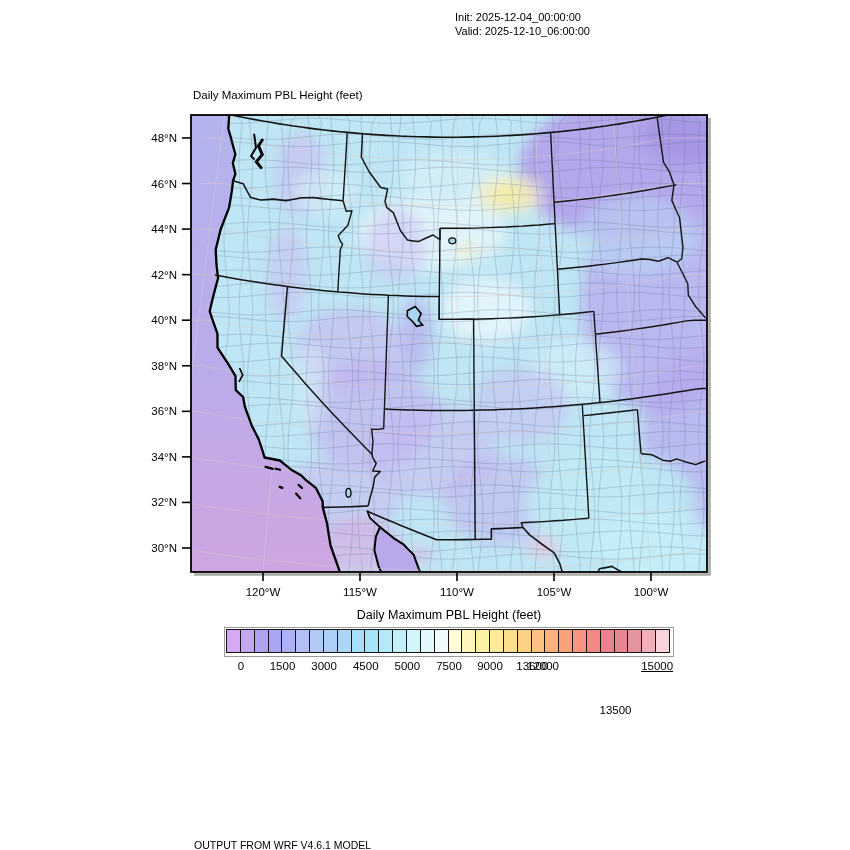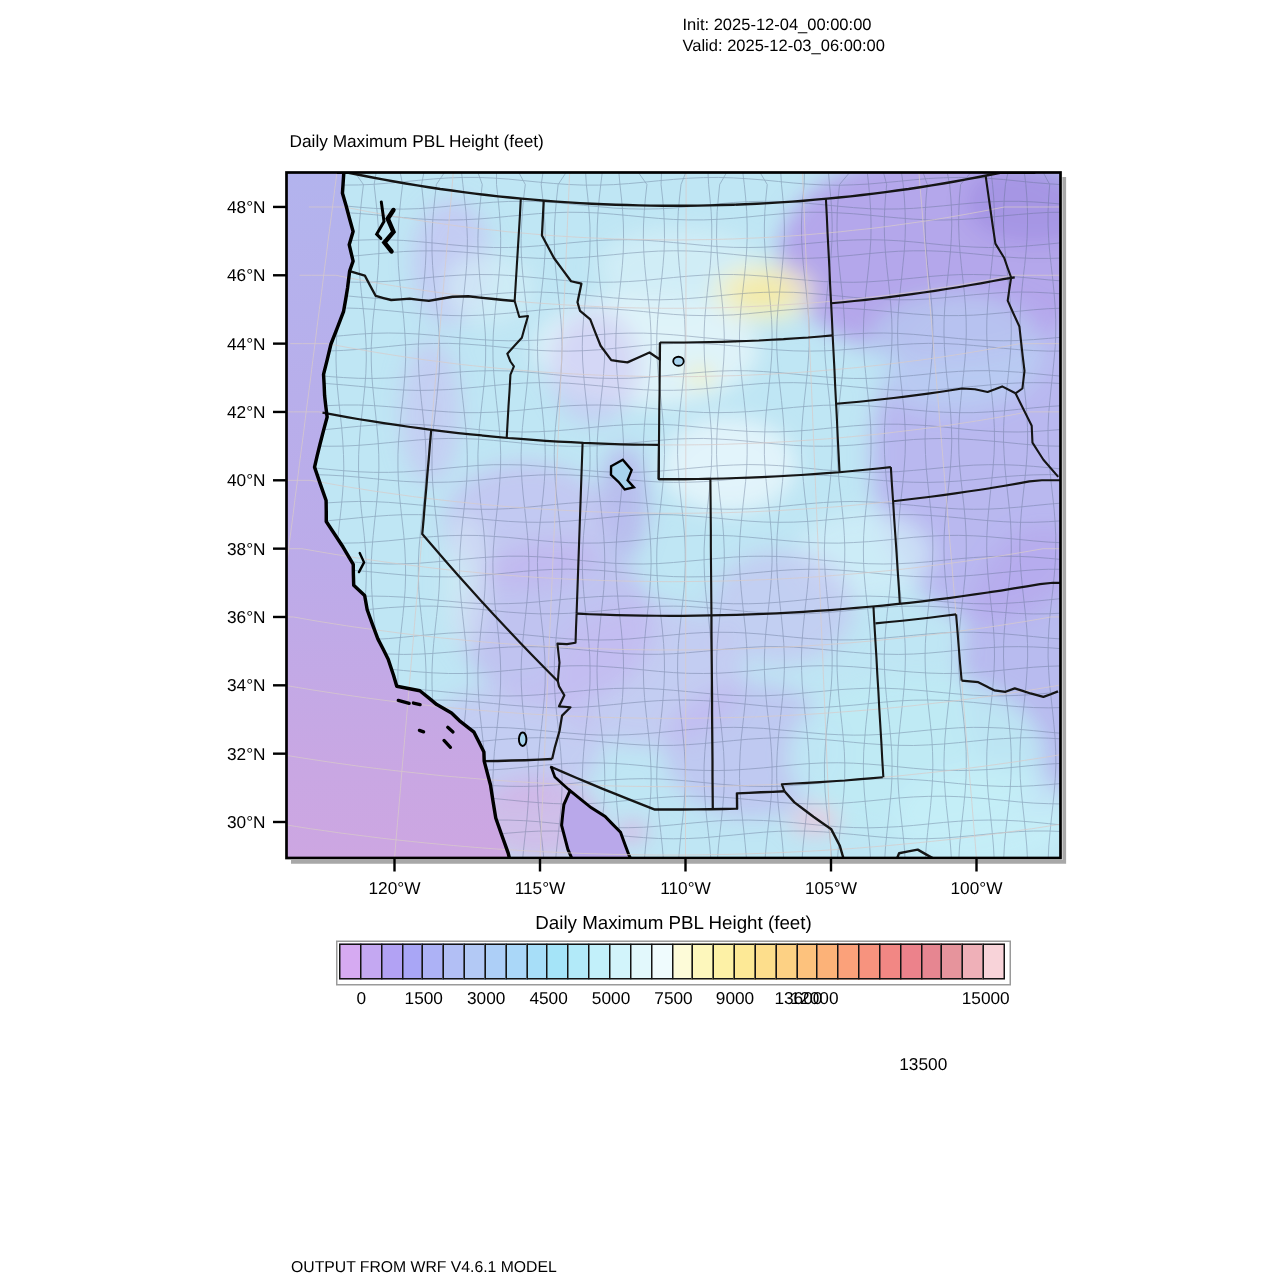--- a/index.html
+++ b/index.html
@@ -19,21 +19,21 @@
   .cbar-lab{position:absolute;transform:translateX(-50%);white-space:nowrap;}
   #footer{left:194px;top:812px;font-size:10.5px;line-height:13.5px;white-space:pre;}
   svg text{font-family:"Liberation Sans","DejaVu Sans",sans-serif;}
 </style>
 </head>
 <body>
 
 <div id="page">
   <div class="abs" id="run-times">
     <div>Init: 2025-12-04_00:00:00</div>
-    <div>Valid: 2025-12-03_06:00:00</div>
+    <div>Valid: 2025-12-10_06:00:00</div>
   </div>
   <div class="abs" id="map-subtitle">Daily Maximum PBL Height   (feet)</div>
   <svg class="abs" id="map-svg" width="585" height="497" viewBox="-55 -12 585 497" xmlns="http://www.w3.org/2000/svg">
       <defs>
         <filter id="soft" x="-60%" y="-60%" width="220%" height="220%">
           <feGaussianBlur stdDeviation="7"></feGaussianBlur>
         </filter>
         <clipPath id="mapClip">
           <rect x="0" y="0" width="516" height="457"></rect>
         </clipPath>
@@ -232,19 +232,19 @@
       <span class="cbar-lab" style="left: 240.875px;">0</span>
       <span class="cbar-lab" style="left: 282.5px;">1500</span>
       <span class="cbar-lab" style="left: 324.125px;">3000</span>
       <span class="cbar-lab" style="left: 365.75px;">4500</span>
       <span class="cbar-lab" style="left: 407.375px;">5000</span>
       <span class="cbar-lab" style="left: 449px;">7500</span>
       <span class="cbar-lab" style="left: 490px;">9000</span>
       <span class="cbar-lab" style="left: 532.25px;">13600</span>
       <span class="cbar-lab" style="left: 543px;">12000</span>
       <span class="cbar-lab" style="left: 615.5px; margin-top: 44px;">13500</span>
-      <span class="cbar-lab" style="left: 657.125px;">15000</span>
+      <span class="cbar-lab" style="left: 657.125px; text-decoration: underline;">15000</span>
     </div>
   <div class="abs" id="footer">
     <div>OUTPUT FROM WRF V4.6.1 MODEL</div>
     
   </div>
 </div>
 
 </body></html>

